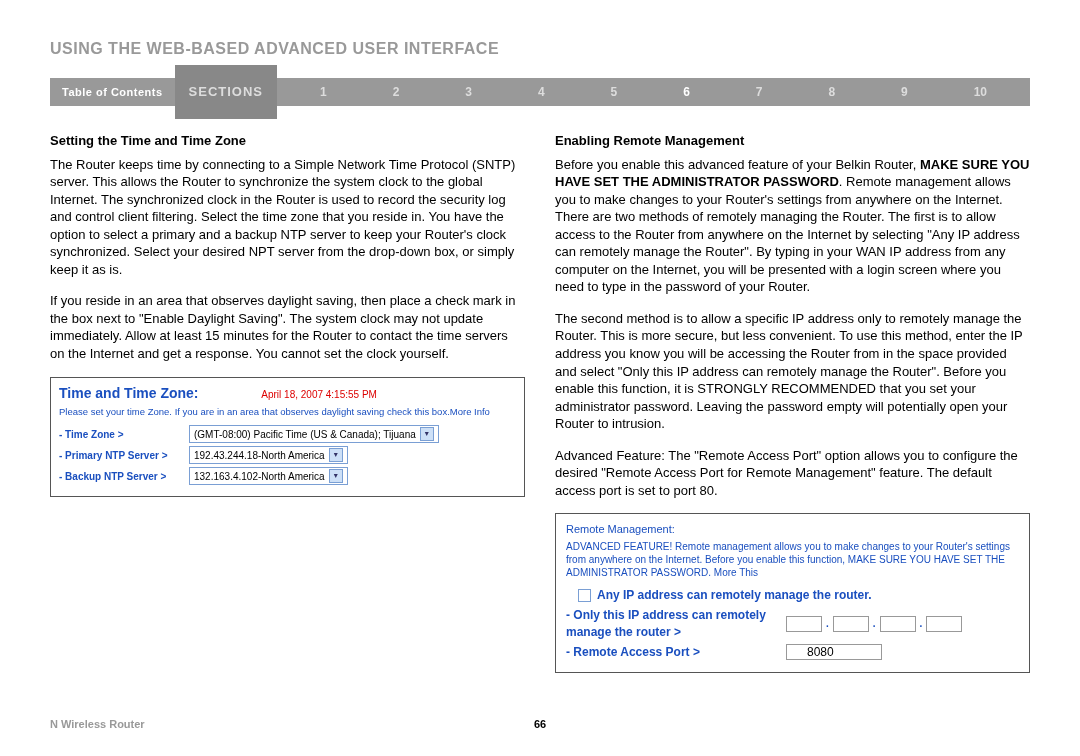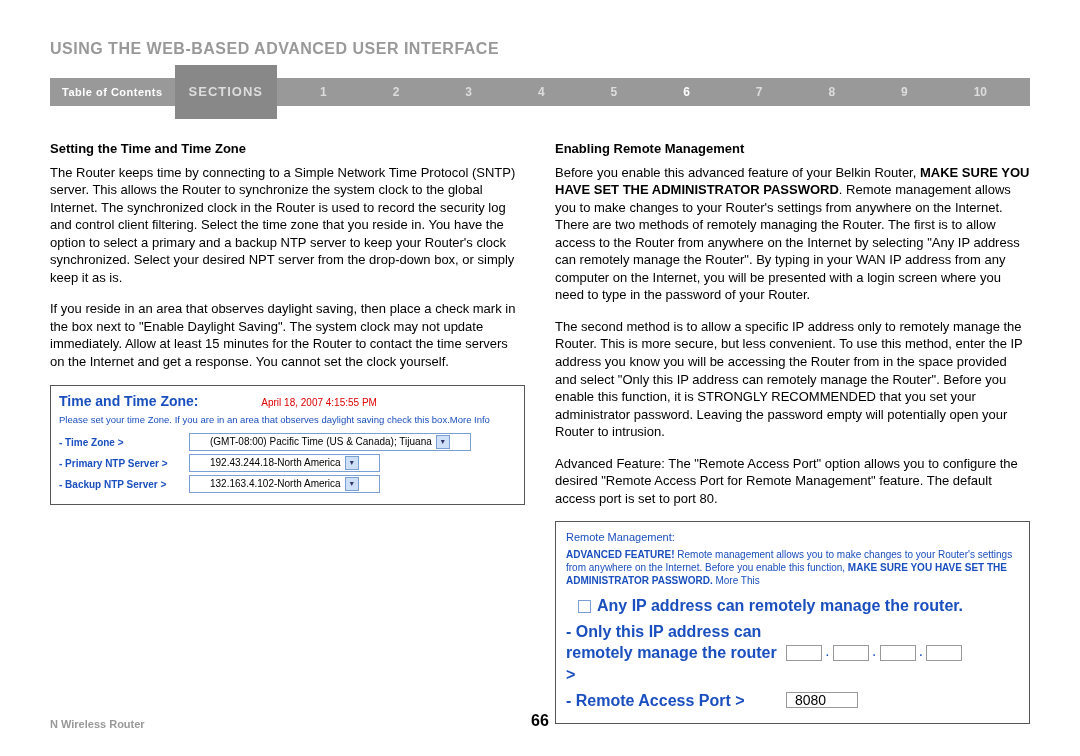--- a/index.html
+++ b/index.html
@@ -55,21 +55,21 @@
     color: #ddd;
     font-size: 12px;
     font-weight: bold;
   }
   .navnum.active {
     color: #fff;
   }
   .columns {
     display: flex;
     gap: 30px;
-    margin-top: 34px;
+    margin-top: 26px;
   }
   .col {
     flex: 1;
     font-size: 13px;
     line-height: 1.35;
   }
   .subhead {
     font-weight: bold;
     font-size: 13px;
     margin-bottom: 6px;
@@ -106,23 +106,24 @@
     margin-left: 60px;
   }
   .boxed-note {
     color: #1a4fbf;
     font-size: 9.5px;
     margin: 4px 0 6px 0;
   }
   .select-look {
     border: 1px solid #7a9fd4;
     background: #fff;
-    padding: 1px 20px;
+    padding: 1px 4px;
     font-size: 10px;
     display: inline-flex;
+    align-items: center;
     gap: 4px;
     color: #000;
   }
   .select-look .arrow {
     background: #cde0f7;
     border: 1px solid #7a9fd4;
     width: 12px;
     height: 12px;
     display: inline-flex;
     align-items: center;
@@ -157,67 +158,67 @@
     font-weight: normal;
     font-size: 11px;
   }
   .remote-desc {
     color: #1a4fbf;
     font-size: 10px;
     line-height: 1.3;
     margin: 3px 0 8px 0;
   }
   .remote-desc b {
-    font-weight: bold;
+    font-weight: normal;
     text-align: right;
   }
   .remote-row {
     display: flex;
     align-items: center;
     margin: 4px 0;
   }
   .remote-label {
     color: #1a4fbf;
     font-weight: bold;
-    font-size: 16px;
+    font-size: 12px;
     width: 220px;
   }
   .ip-input {
     border: 1px solid #999;
     width: 34px;
     height: 14px;
     background: #fff;
     margin-right: 4px;
   }
   .port-input {
     border: 1px solid #999;
     width: 54px;
     height: 14px;
     background: #fff;
-    padding: 0 8px;
-    font-size: 14px;
+    padding: 0 20px;
+    font-size: 12px;
     line-height: 14px;
   }
   .footer {
     position: absolute;
     bottom: 26px;
     left: 50px;
     right: 50px;
     display: flex;
     align-items: flex-end;
     font-size: 11px;
     color: #999;
     font-weight: bold;
   }
   .pagenum {
     position: absolute;
     left: 50%;
     transform: translateX(-50%);
     color: #000;
-    font-size: 16px;
+    font-size: 11px;
   }
   .emptybox {
     width: 11px;
     height: 11px;
     border: 1px solid #7a9fd4;
     display: inline-block;
     margin-right: 6px;
     background: #fff;
     vertical-align: middle;
   }

